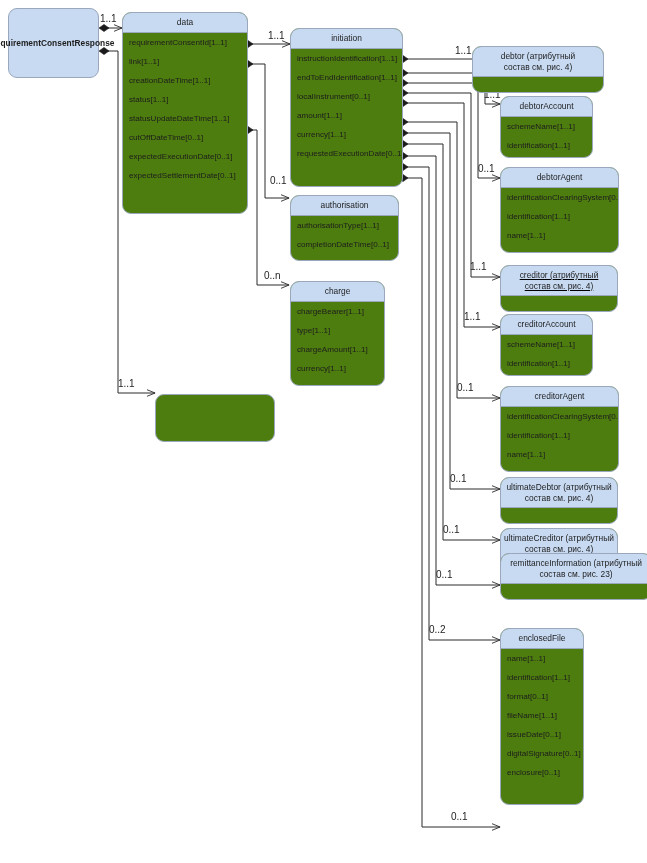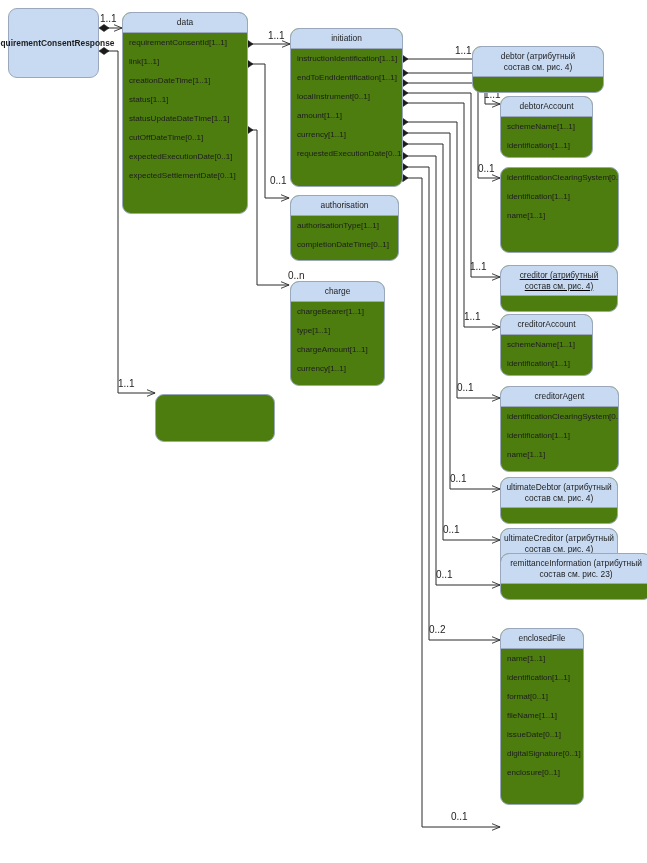--- a/index.html
+++ b/index.html
@@ -85,21 +85,21 @@
       <path d="M408,144 l-5,-3.6 l-5,3.6 l5,3.6 z"></path>
       <path d="M408,156 l-5,-3.6 l-5,3.6 l5,3.6 z"></path>
       <path d="M408,167 l-5,-3.6 l-5,3.6 l5,3.6 z"></path>
       <path d="M408,178 l-5,-3.6 l-5,3.6 l5,3.6 z"></path>
     </g>
   </svg>
 
   <span class="mult" style="left:100px;top:13px;">1..1</span>
   <span class="mult" style="left:268px;top:30px;">1..1</span>
   <span class="mult" style="left:270px;top:175px;">0..1</span>
-  <span class="mult" style="left:264px;top:270px;margin-left:24px;">0..n</span>
+  <span class="mult" style="left:264px;top:270px;">0..n</span>
   <span class="mult" style="left:118px;top:378px;">1..1</span>
 
   <span class="mult" style="left:455px;top:45px;">1..1</span>
   <span class="mult" style="left:484px;top:89px;">1..1</span>
   <span class="mult" style="left:478px;top:163px;">0..1</span>
   <span class="mult" style="left:470px;top:261px;">1..1</span>
   <span class="mult" style="left:464px;top:311px;">1..1</span>
   <span class="mult" style="left:457px;top:382px;">0..1</span>
   <span class="mult" style="left:450px;top:473px;">0..1</span>
   <span class="mult" style="left:443px;top:524px;">0..1</span>
@@ -170,20 +170,21 @@
 
   <div class="uml" style="left:500px;top:96px;width:93px;height:62px;">
     <div class="hdr">debtorAccount</div>
     <div class="body">
       <div class="attr">schemeName[1..1]</div>
       <div class="attr">identification[1..1]</div>
     </div>
   </div>
 
   <div class="uml" style="left:500px;top:167px;width:119px;height:86px;">
+    <div class="hdr">debtorAgent</div>
     <div class="body">
       <div class="attr">identificationClearingSystem[0..1]</div>
       <div class="attr">identification[1..1]</div>
       <div class="attr">name[1..1]</div>
     </div>
   </div>
 
   <div class="uml plain" style="left:500px;top:265px;width:118px;height:47px;text-decoration:underline;">
     <div class="hdr two">
       <div>creditor (атрибутный</div>

